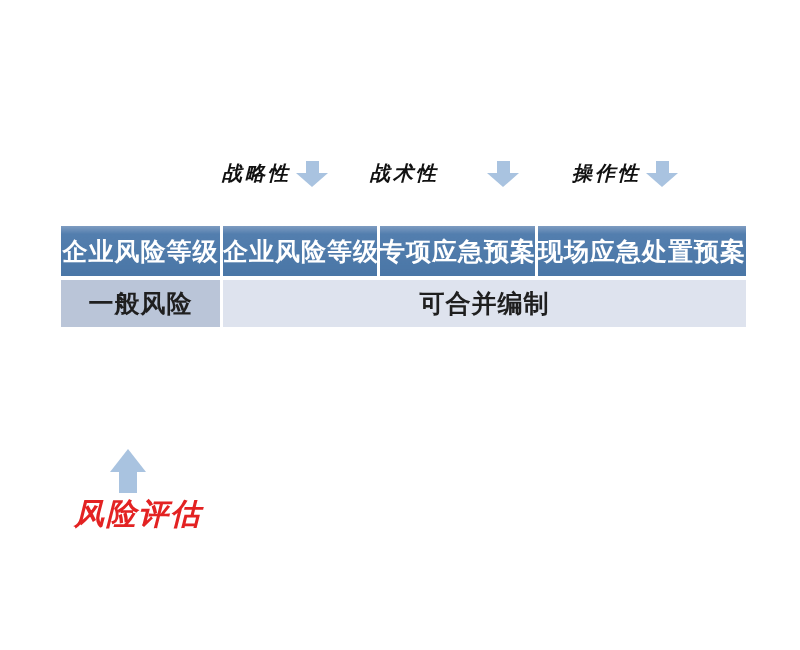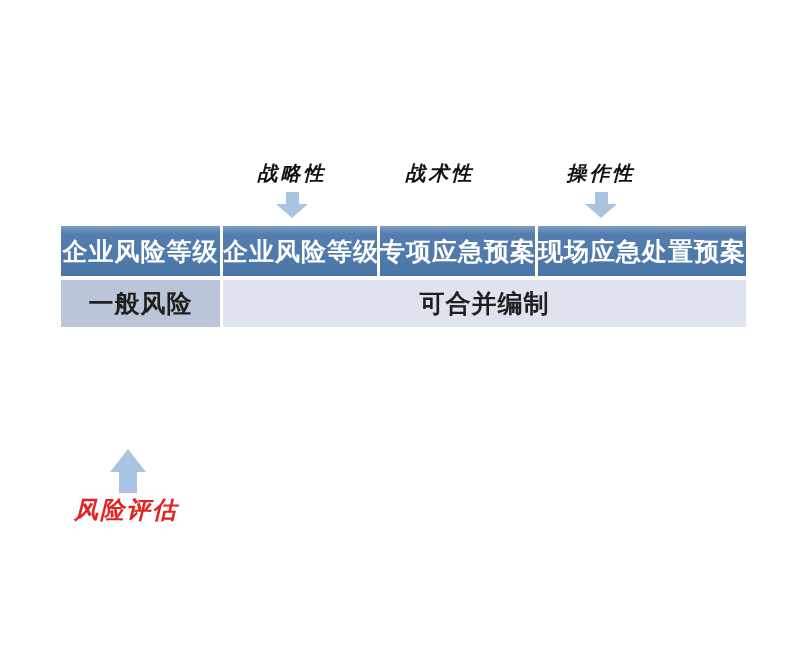--- a/index.html
+++ b/index.html
@@ -15,21 +15,21 @@
     overflow: hidden;
     font-family: "Liberation Sans", sans-serif;
   }
 
   
   .callout {
     position: absolute;
     top: 160px;
     width: 140px;
     display: flex;
-    flex-direction: column;
+    flex-direction: row;
     align-items: center;
     gap: 5px;
   }
   .callout-label {
     font-family: "DejaVu Serif", serif;
     font-style: italic;
     font-weight: bold;
     font-size: 20px;
     color: #111111;
     letter-spacing: 3px;
@@ -111,21 +111,21 @@
     height: 21px;
     background: #a9c3e0;
   }
   .risk-assessment-label {
     position: absolute;
     left: 74px;
     top: 494px;
     font-family: "DejaVu Serif", serif;
     font-style: italic;
     font-weight: bold;
-    font-size: 24px;
+    font-size: 30px;
     color: #e32222;
     letter-spacing: 2px;
     white-space: nowrap;
   }
 </style>
 </head>
 <body>
 
 <div class="canvas">
 
@@ -138,21 +138,21 @@
   </div>
 
   <div class="callout" style="left: 370px; gap: 48px;">
     <div class="callout-label">战术性</div>
     <div class="down-arrow">
       <div class="stem"></div>
         <div class="head"></div>
     </div>
   </div>
 
-  <div class="callout" style="left: 531px; justify-content: space-between;">
+  <div class="callout" style="left: 572px;">
     <div class="callout-label">操作性</div>
     <div class="down-arrow">
       <div class="stem"></div>
         <div class="head"></div>
     </div>
   </div>
 
   <table class="risk-table">
     <colgroup>
       <col style="width:162px">

